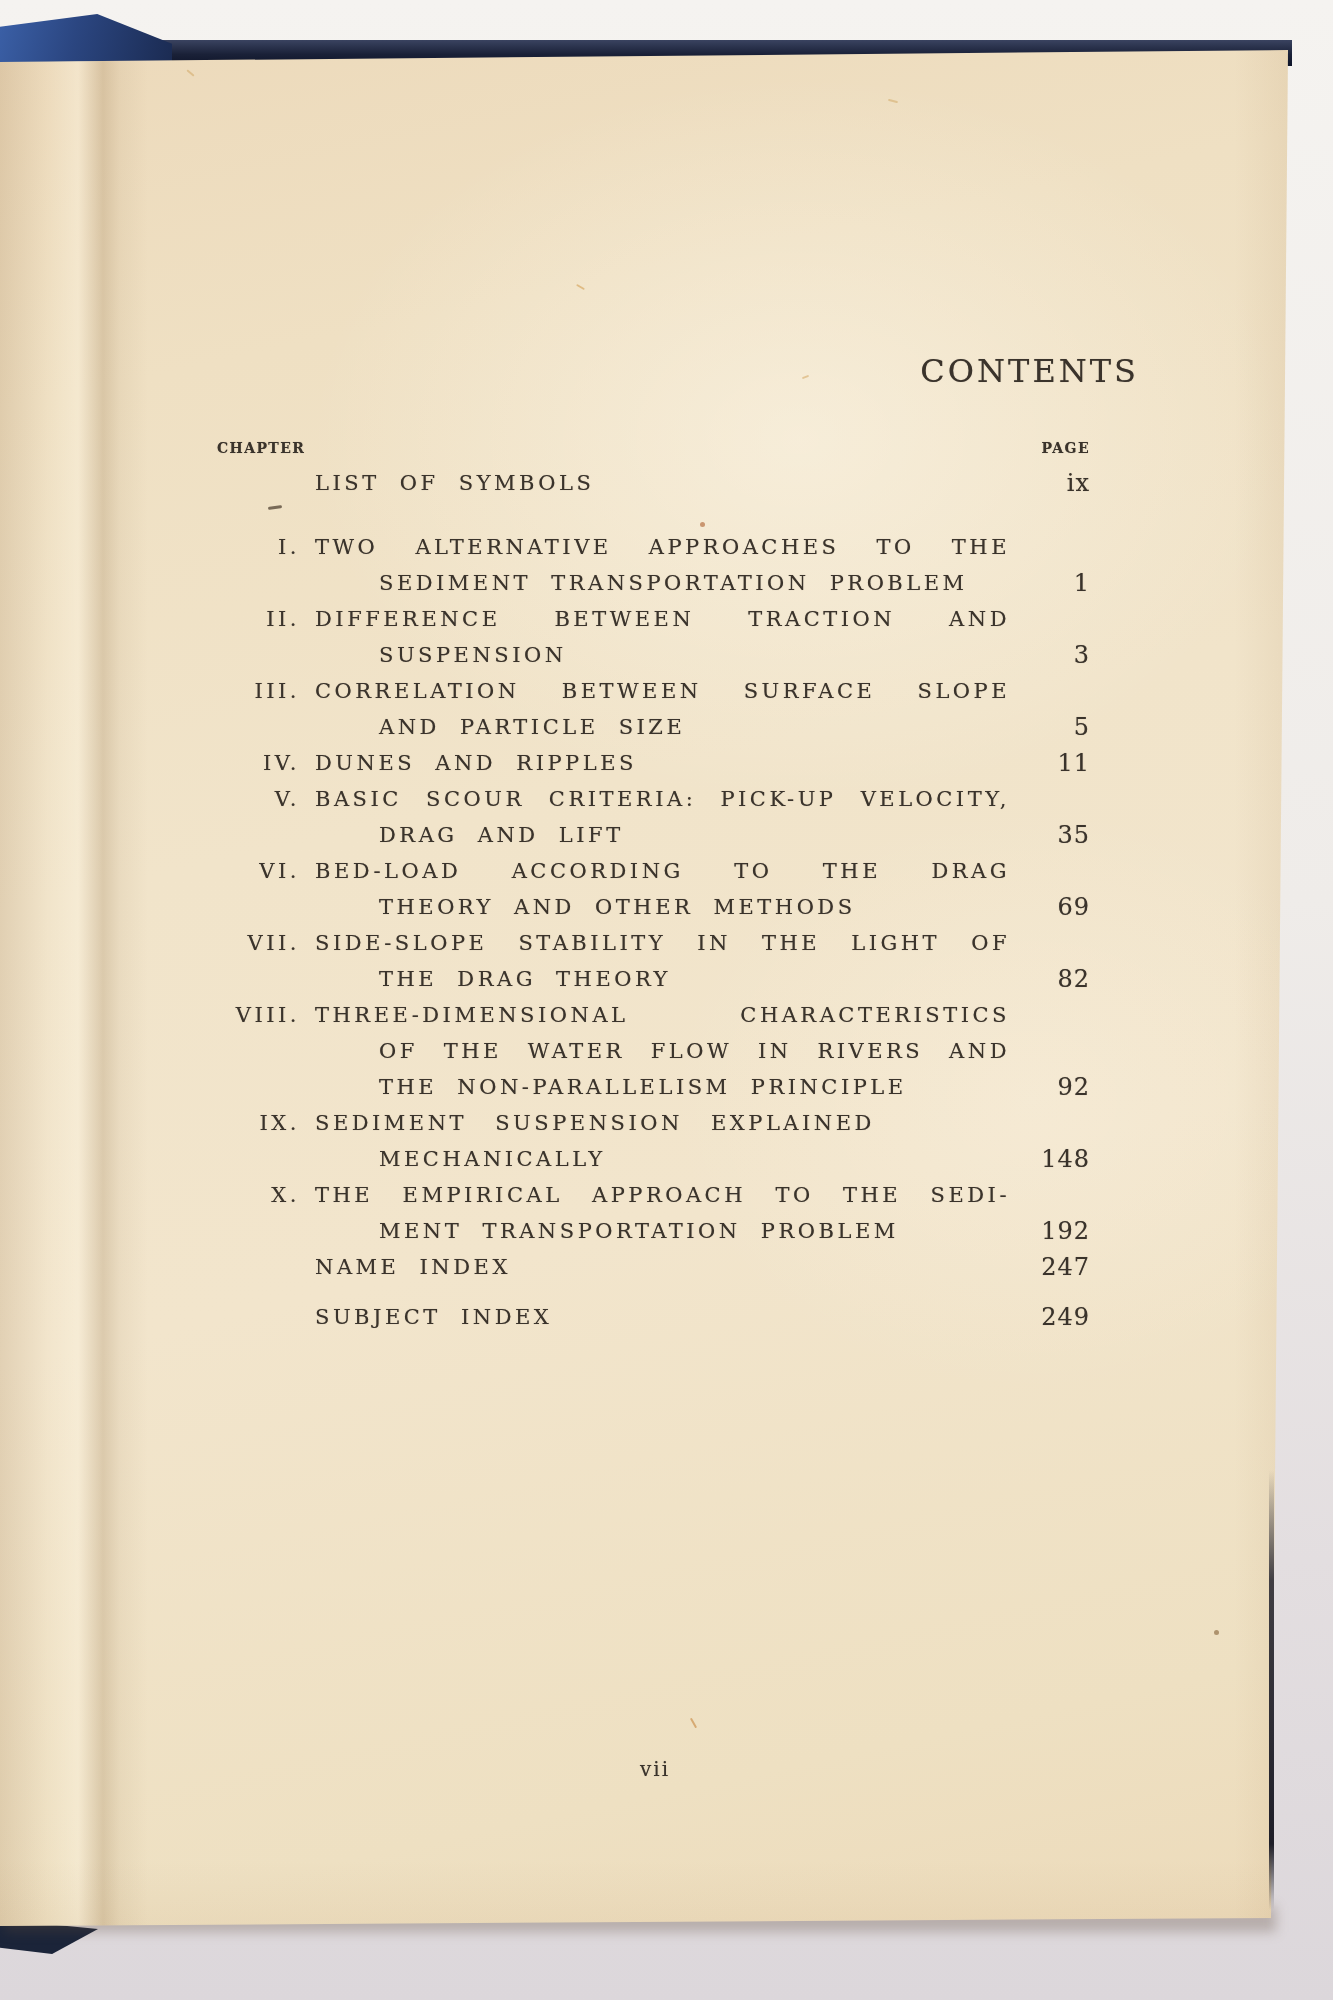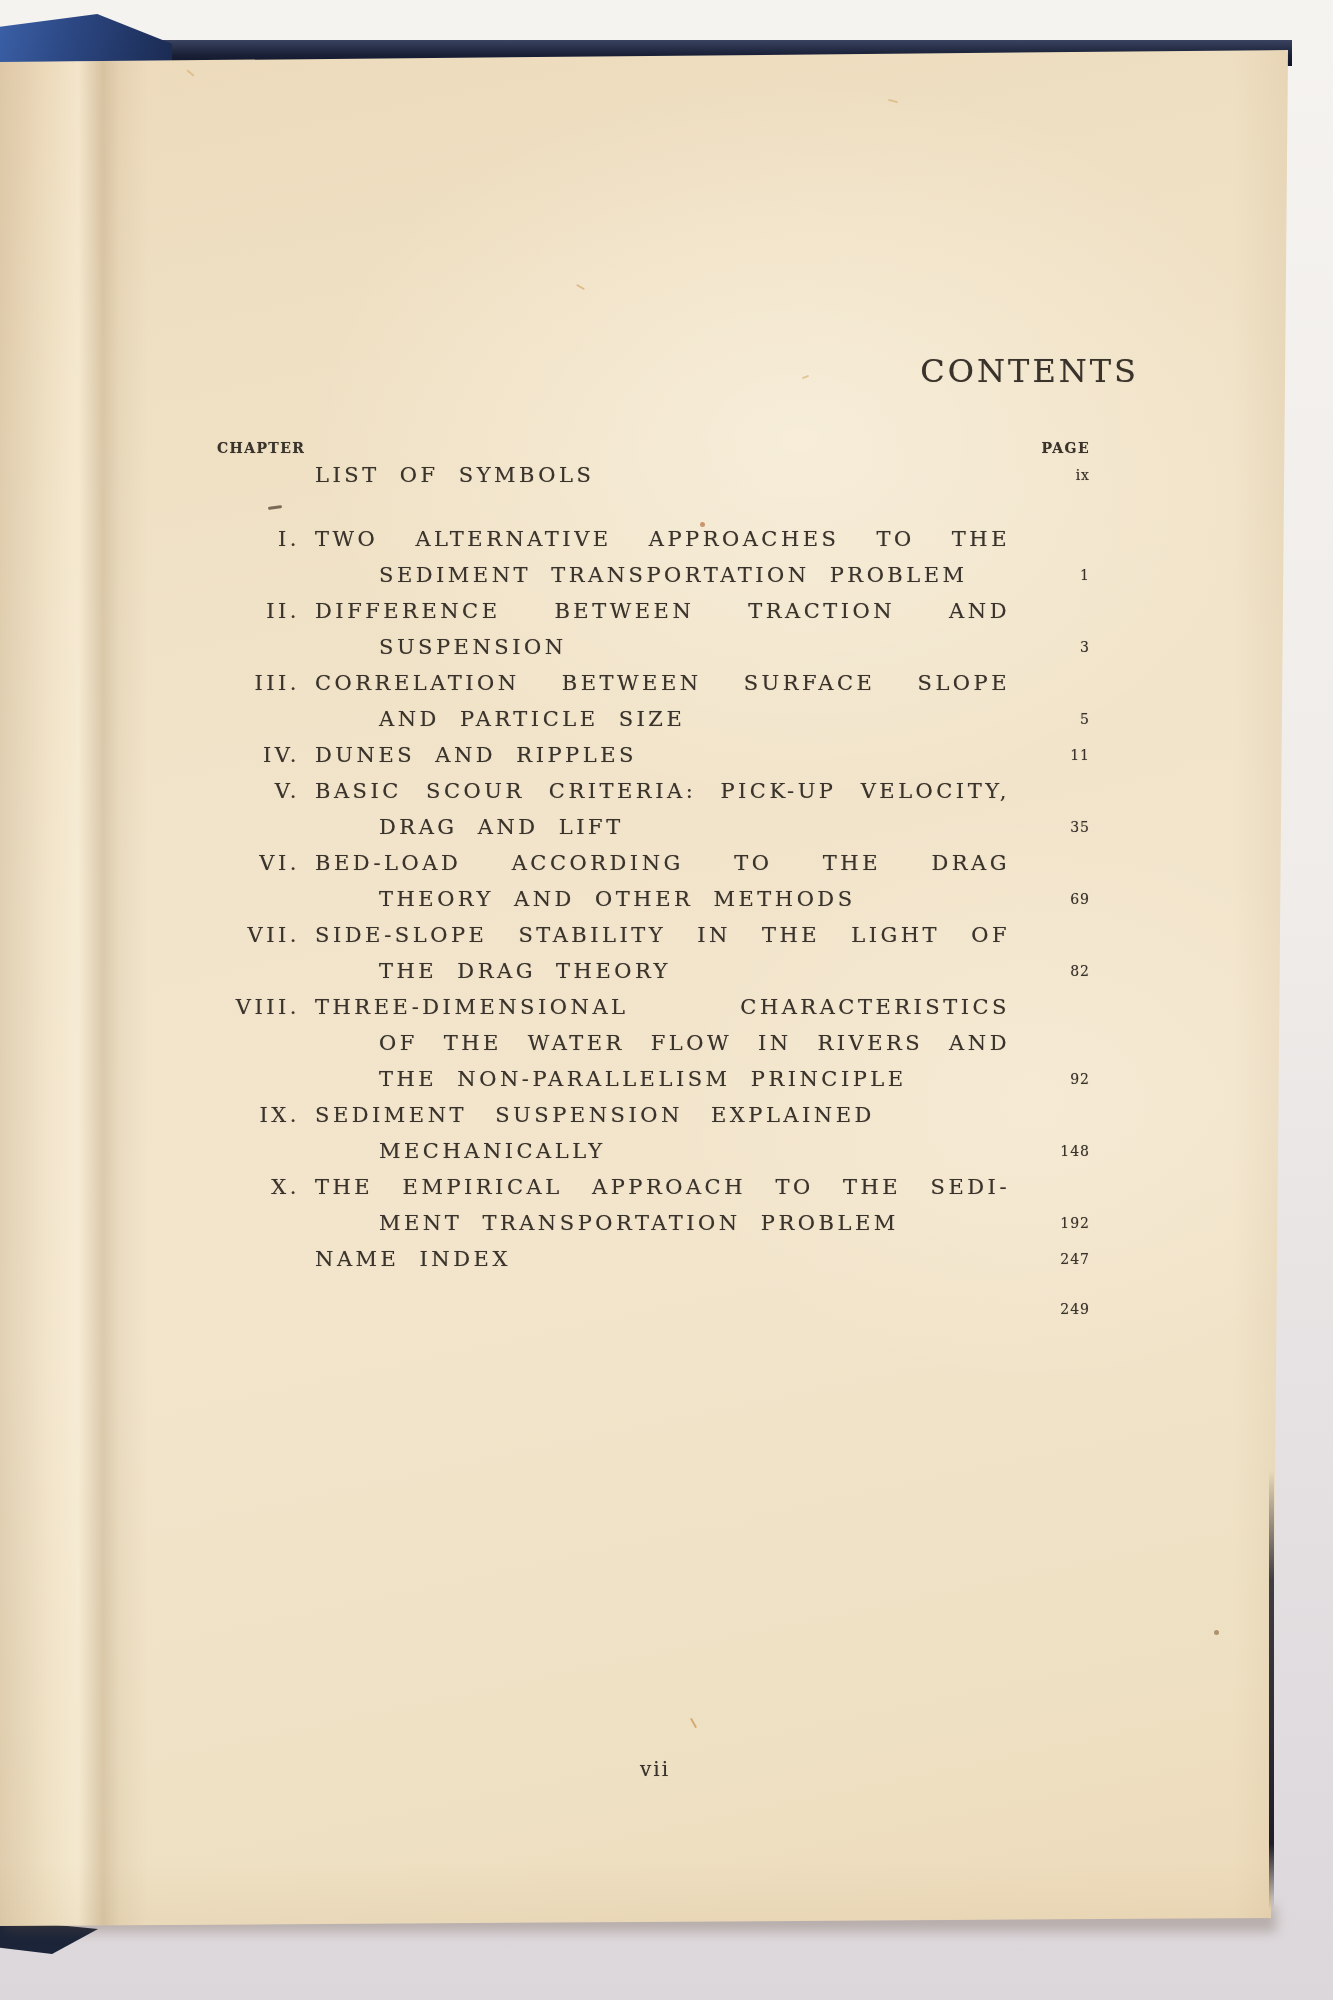--- a/index.html
+++ b/index.html
@@ -77,31 +77,31 @@
     transform:translateX(49px);
     font-size:32px;letter-spacing:3px;line-height:40px;white-space:nowrap;
   }
   .colheads{
     position:absolute;top:439px;left:0;right:0;display:flex;justify-content:space-between;
     font-size:14px;font-weight:bold;letter-spacing:1.4px;line-height:18px;
     padding-left:65px;box-sizing:border-box;
   }
   .entries{position:absolute;top:457px;left:0;right:0;}
   .entry{}
-  .entry.first{margin-top:0;}
+  .entry.first{margin-top:8px;}
   .entry.gap-lg{margin-top:28px;}
   .entry.gap-sm{margin-top:0;}
   .entry.gap-md{margin-top:14px;}
   .tline{display:flex;line-height:36px;font-size:21px;letter-spacing:3.5px;word-spacing:10px;}
   .num{flex:0 0 163px;text-align:right;padding-right:15px;box-sizing:border-box;}
   .tl{flex:0 0 695px;box-sizing:border-box;}
   .tl.j{text-align:justify;text-align-last:justify;}
   .tl.cont{padding-left:64px;}
   .tl.spread{word-spacing:18px;}
-  .pg{flex:1 1 auto;text-align:right;font-size:14px;letter-spacing:1px;word-spacing:normal;}
+  .pg{flex:1 1 auto;text-align:right;font-size:24px;letter-spacing:1px;word-spacing:normal;}
   .folio{
     position:absolute;top:1757px;left:0;width:1284px;text-align:center;
     transform:translateX(13px);font-size:20px;letter-spacing:2px;color:#3a332b;
     text-shadow:0 0 .7px rgba(58,50,43,.5);
   }
 </style>
 </head>
 <body>
 
 <div class="cover-strip-top"></div>
@@ -274,20 +274,21 @@
         <div class="tline">
           <span class="num"></span>
           <span class="tl">NAME INDEX</span>
           <span class="pg">247</span>
         </div>
       </div>
 
       <div class="entry gap-md">
         <div class="tline">
           <span class="num"></span>
+          <span class="tl">SUBJECT INDEX</span>
           <span class="pg">249</span>
         </div>
       </div>
 
     </div>
   </div>
 
   <div class="folio">vii</div>
 </div>
 

